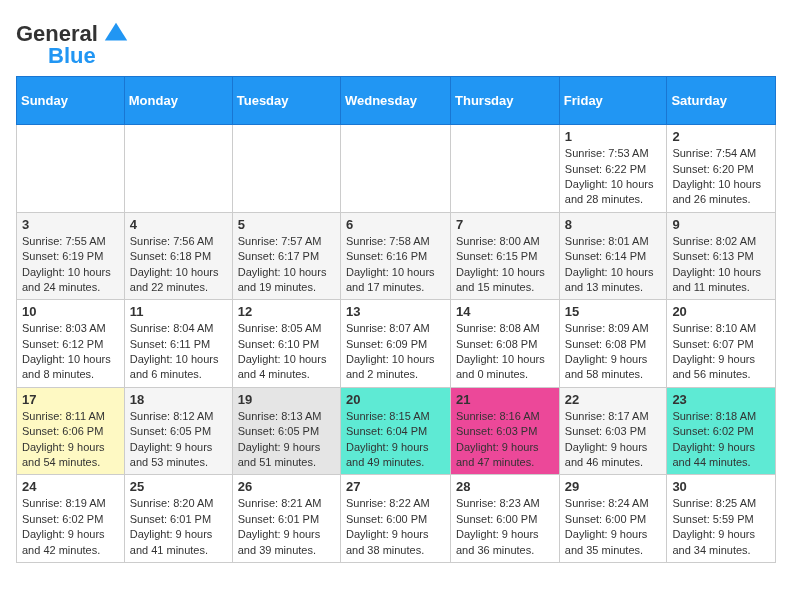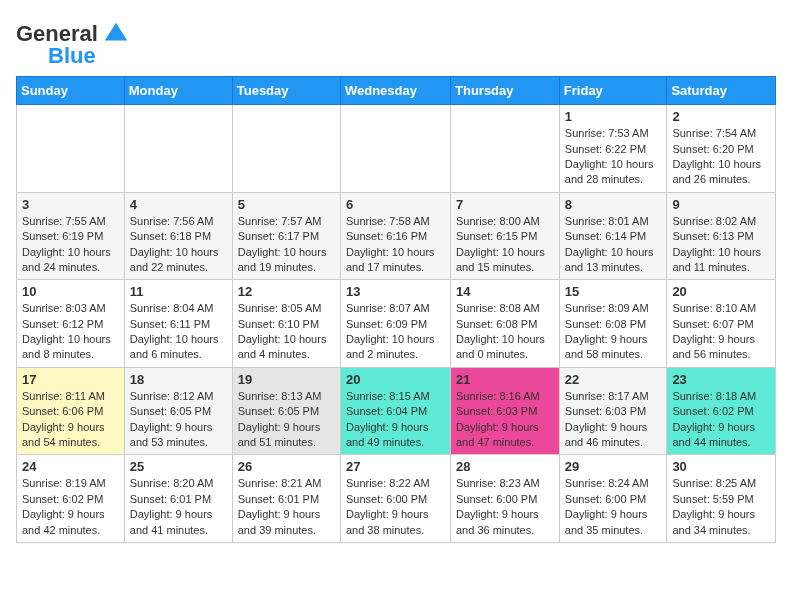--- a/index.html
+++ b/index.html
@@ -49,21 +49,21 @@
       margin-top: 2px;
     }
     .calendar {
       width: 100%;
       border-collapse: collapse;
       font-size: 11px;
     }
     .calendar th {
       background-color: #2196F3;
       color: #fff;
-      padding: 6px 4px;
+      padding: 16px 4px;
       text-align: left;
       font-size: 13px;
       font-weight: bold;
       border: 1px solid #1976D2;
     }
     .calendar td {
       border: 1px solid #ccc;
       vertical-align: top;
       padding: 4px 5px;
       width: 113px;

